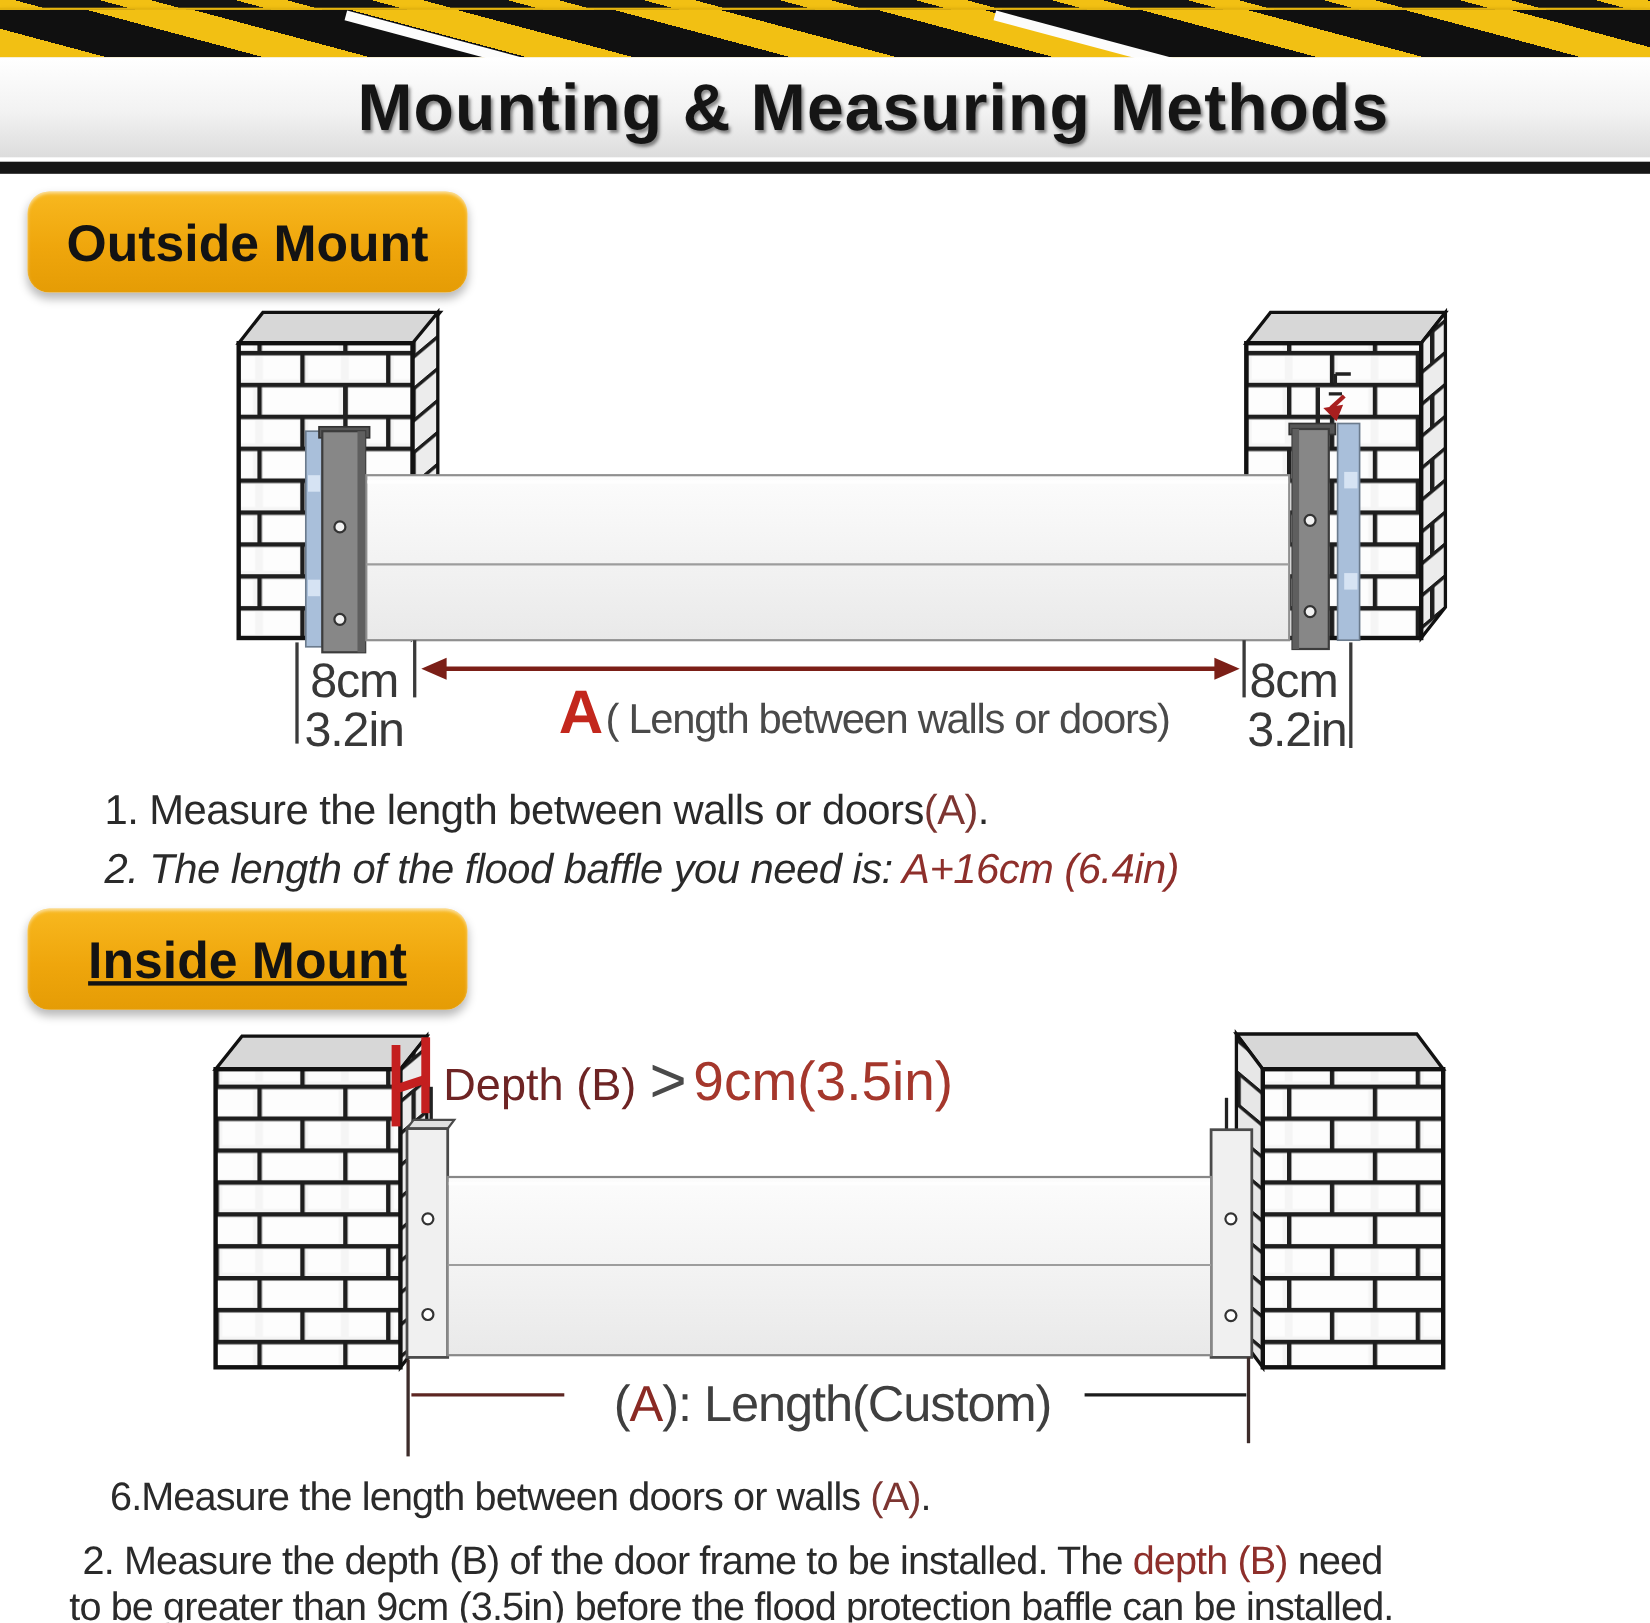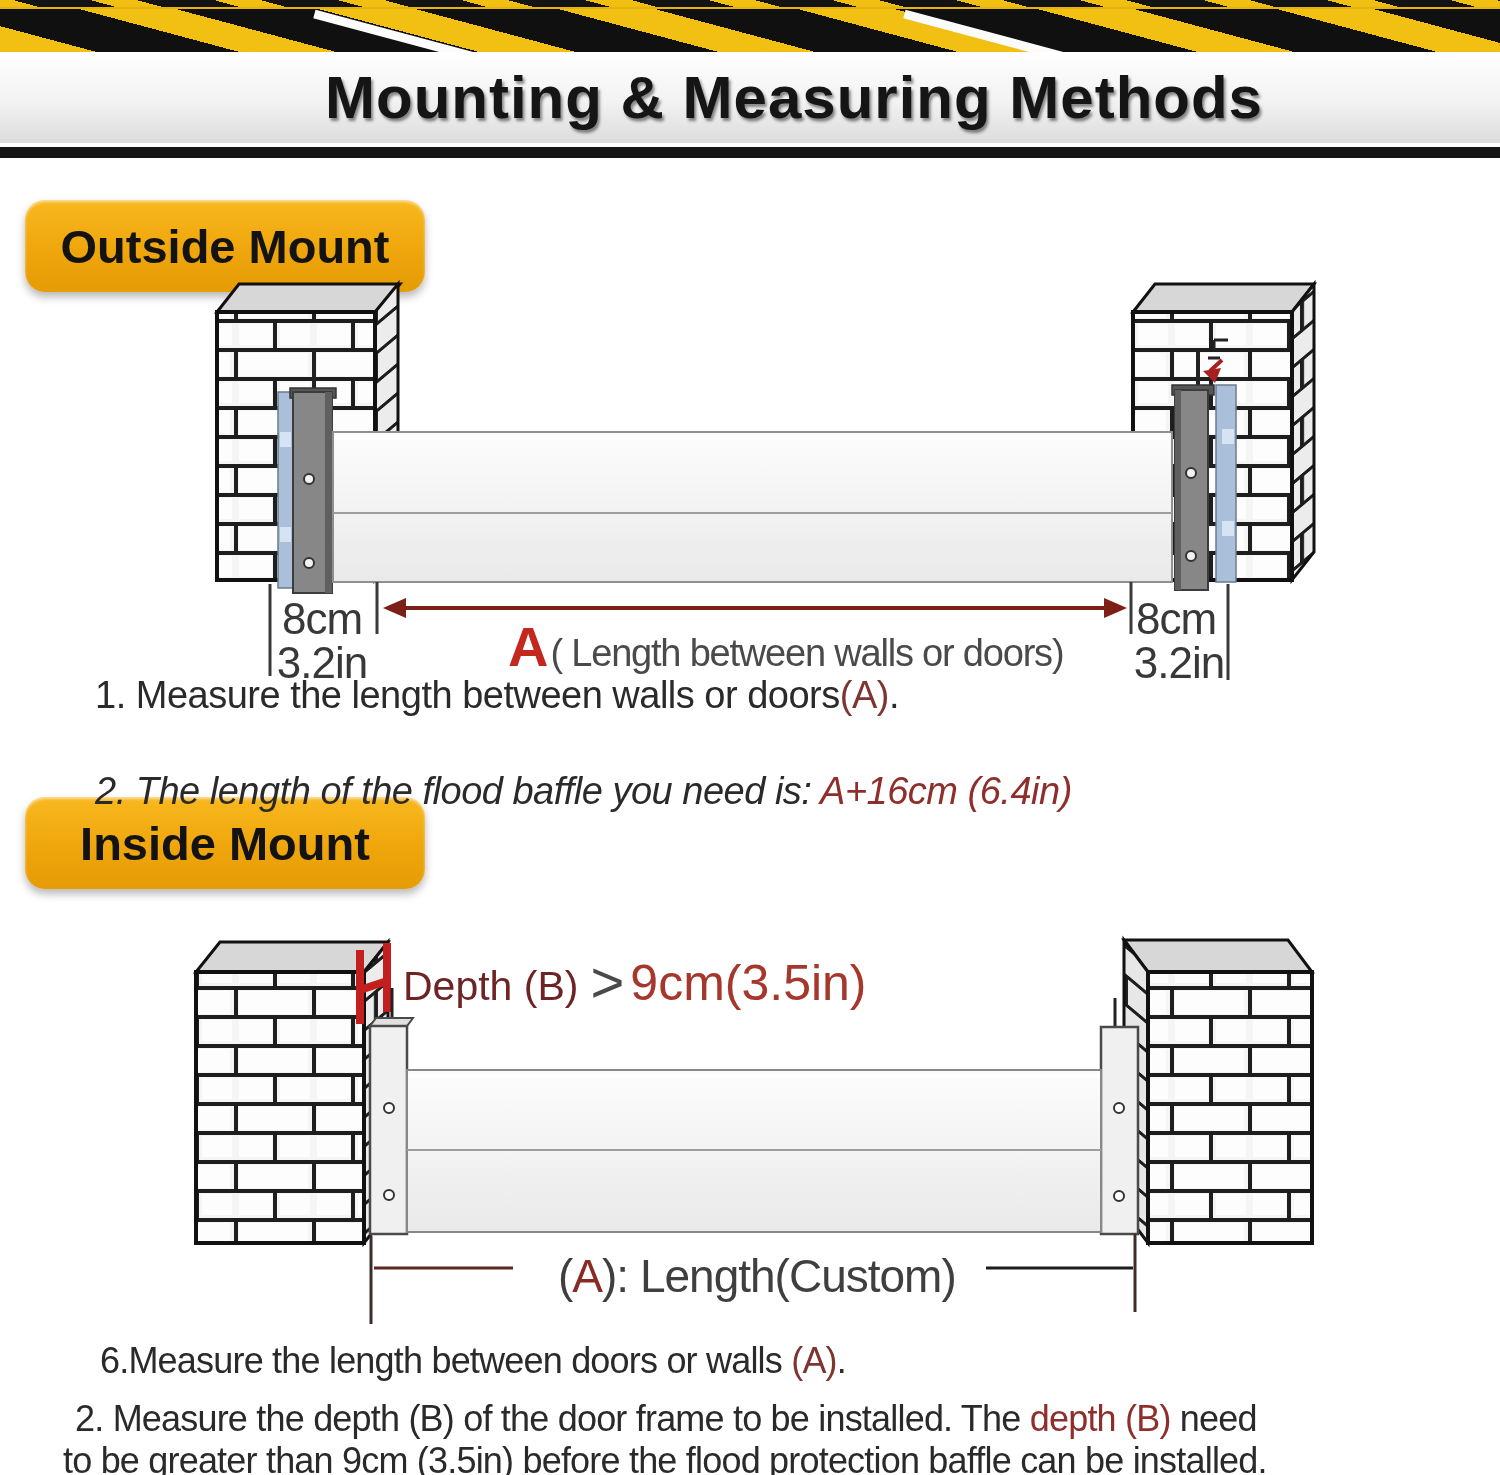--- a/index.html
+++ b/index.html
@@ -19,22 +19,22 @@
     display:flex;align-items:center;justify-content:center;padding-left:44px;}
   .page-title{font-size:60px;font-weight:bold;color:#151515;letter-spacing:1px;
     text-shadow:2px 3px 3px rgba(0,0,0,.45);}
   .black-bar{position:absolute;left:0;top:147px;width:100%;height:11px;background:#161616;}
   
   .badge{position:absolute;left:25px;width:400px;height:92px;border-radius:20px;
     background:linear-gradient(180deg,#f8b81f 0%,#efa60c 55%,#e59c05 100%);
     box-shadow:0 5px 9px rgba(0,0,0,.28), inset 0 2px 3px rgba(255,255,255,.55);
     display:flex;align-items:center;justify-content:center;
     font-size:47px;font-weight:bold;color:#131313;}
-  .badge.outside{top:200px;text-align:center;}
-  .badge.inside{top:797px;}
+  .badge.outside{top:174px;text-align:center;}
+  .badge.inside{top:826px;text-decoration:underline;}
   
   .diagram-svg{position:absolute;left:0;top:0;width:1500px;height:1475px;}
   
   .step-line{position:absolute;font-size:38px;color:#2a2a2a;letter-spacing:-0.5px;white-space:nowrap;}
   .step-line.small{font-size:36px;letter-spacing:-0.8px;}
   .maroon{color:#8e2f2b;}
   .maroon-soft{color:#7d3531;}
 </style>
 </head>
 <body>
@@ -187,21 +187,21 @@
     <g>
       <line x1="371" y1="1236" x2="371" y2="1324" stroke="#3d2c2a" stroke-width="3"></line>
       <line x1="1135" y1="1234" x2="1135" y2="1312" stroke="#3d2c2a" stroke-width="3"></line>
       <line x1="374" y1="1268" x2="513" y2="1268" stroke="#5d2622" stroke-width="3"></line>
       <line x1="986" y1="1268" x2="1133" y2="1268" stroke="#1c1c1c" stroke-width="3"></line>
       <text x="558" y="1292" font-size="46" letter-spacing="-1" fill="#3f3f3f"><tspan>(</tspan><tspan fill="#8a2a24">A</tspan><tspan>): Length(Custom)</tspan></text>
     </g>
   </g>
 </svg>
 
-<div class="step-line" style="left:95px;top:674px;">
+<div class="step-line" style="left:95px;top:716px;">
   <span>1. Measure the length between walls or doors</span><span class="maroon-soft">(A)</span><span>.</span>
 </div>
 <div class="step-line" style="left:95px;top:770px;font-style:italic;">
   <span>2. The length of the flood baffle you need is: </span><span class="maroon">A+16cm (6.4in)</span>
 </div>
 
 <div class="step-line small" style="left:100px;top:1340px;">
   <span>6.Measure the length between doors or walls </span><span class="maroon-soft">(A)</span><span>.</span>
 </div>
 <div class="step-line small" style="left:75px;top:1398px;">

